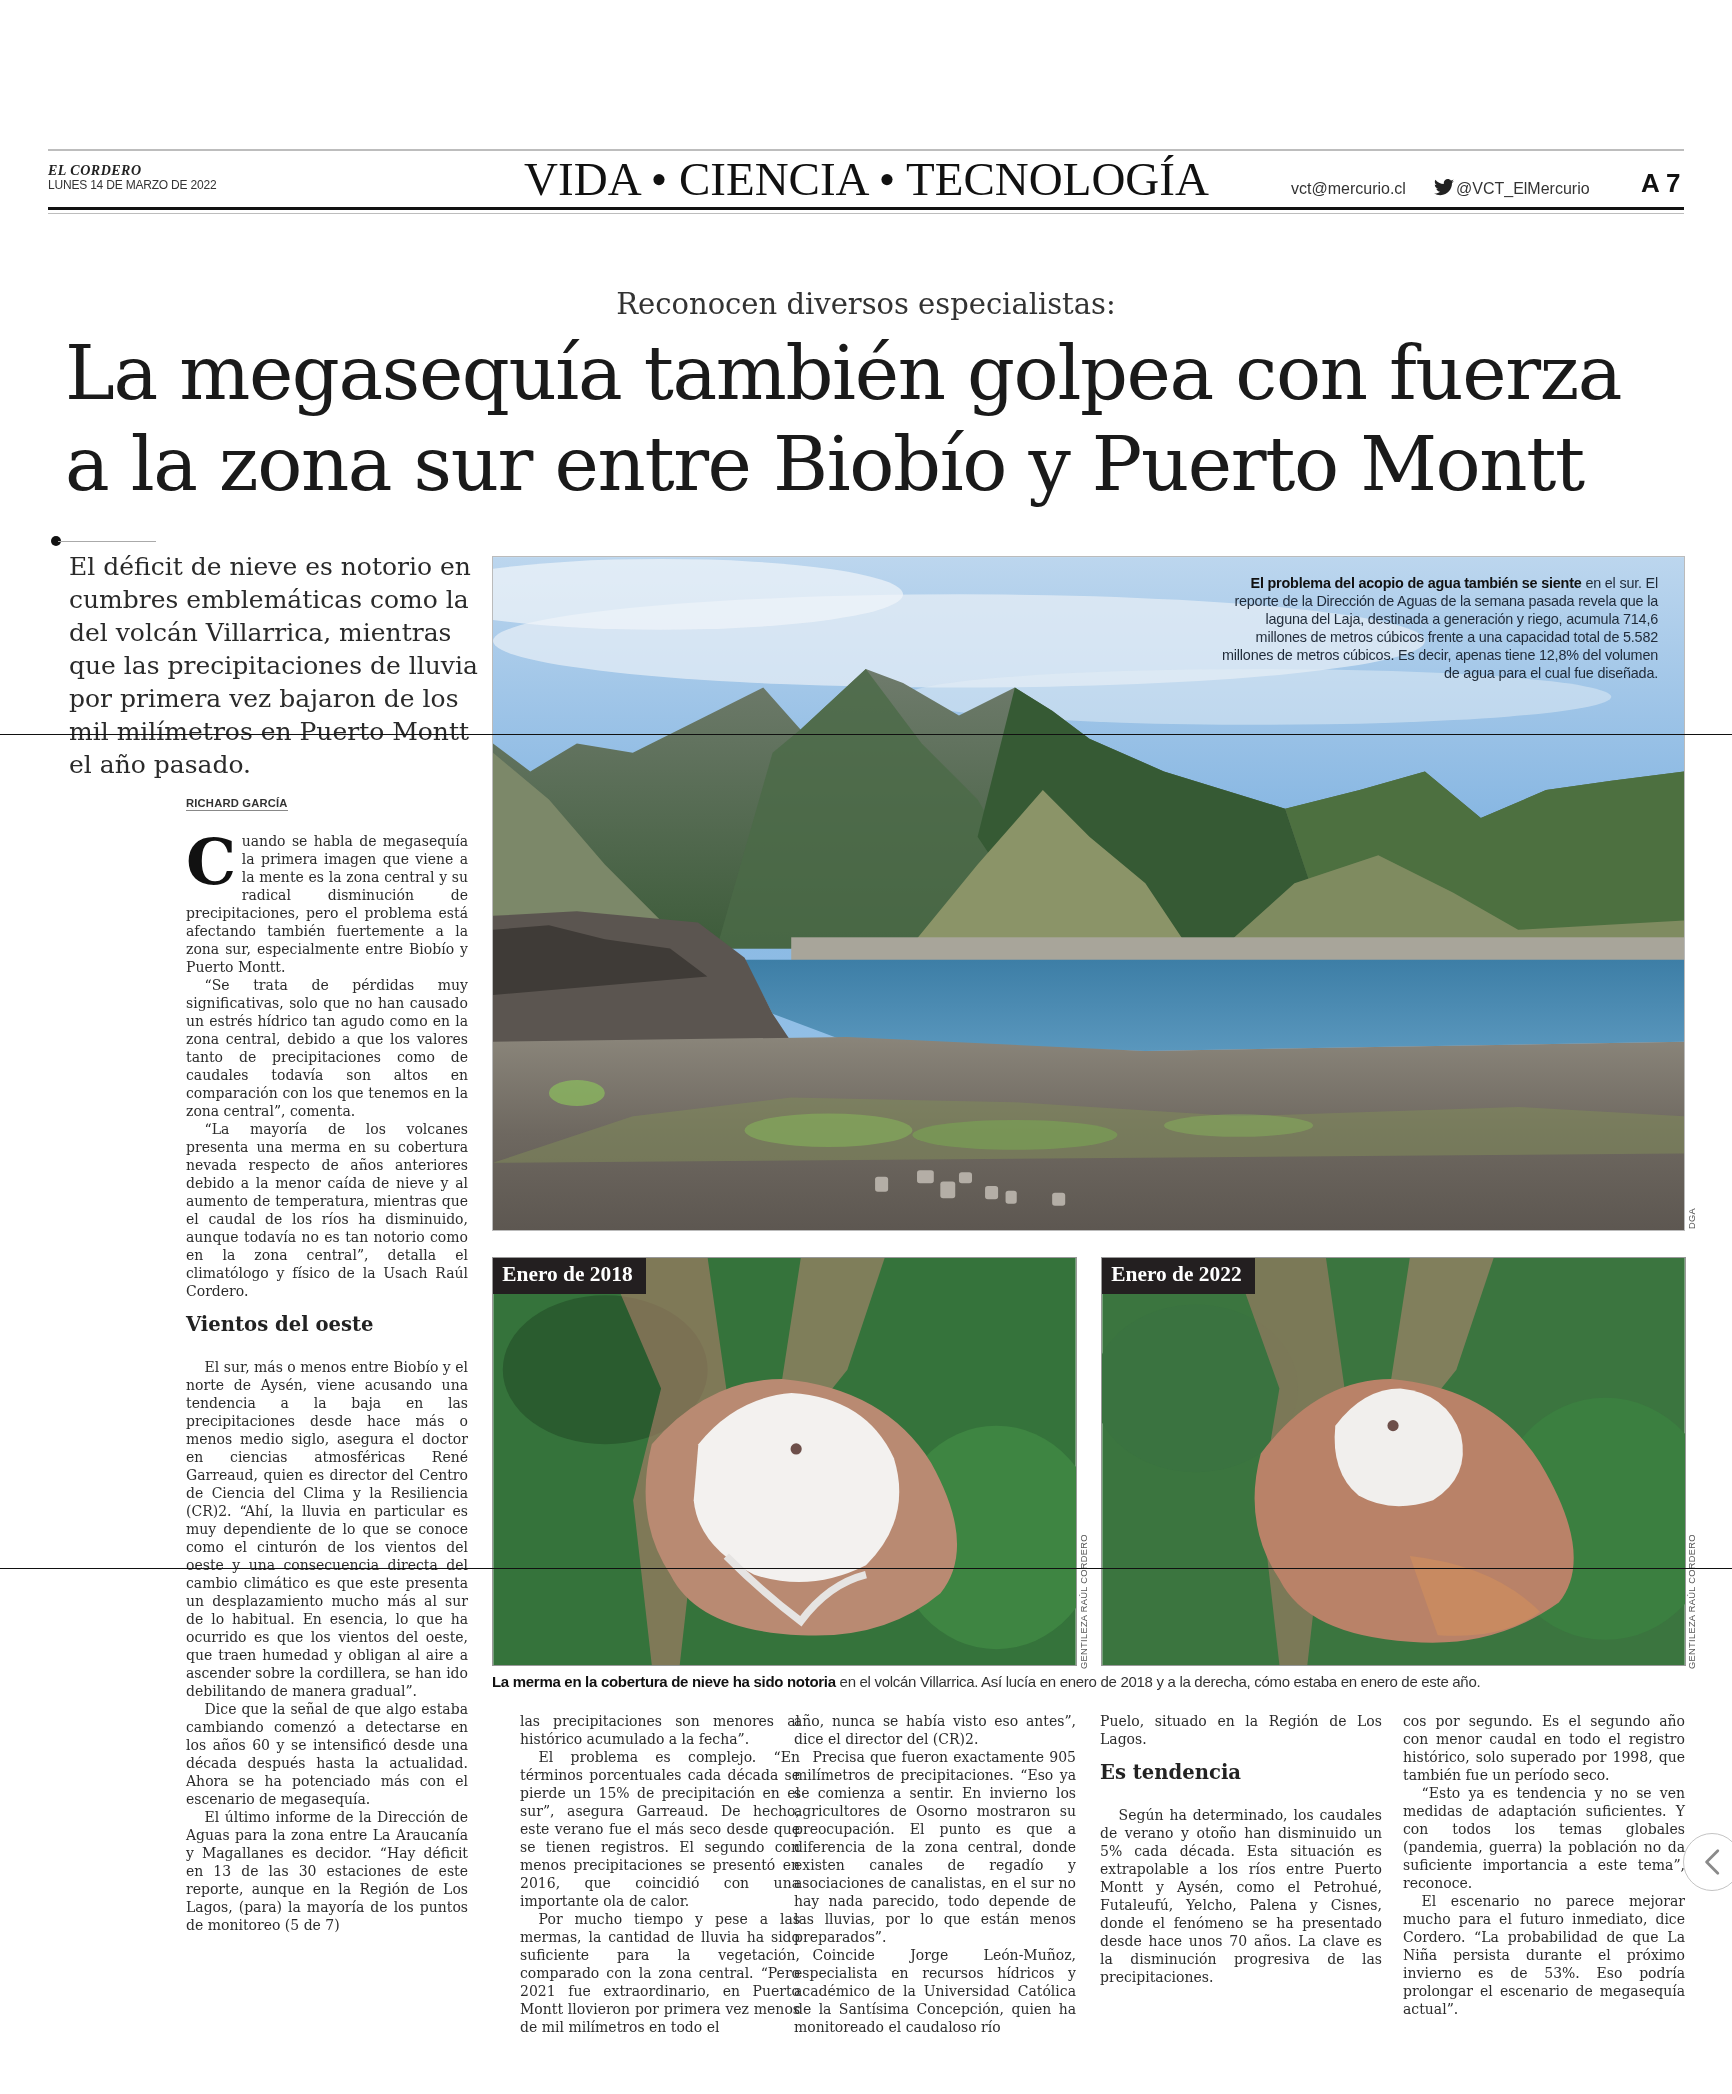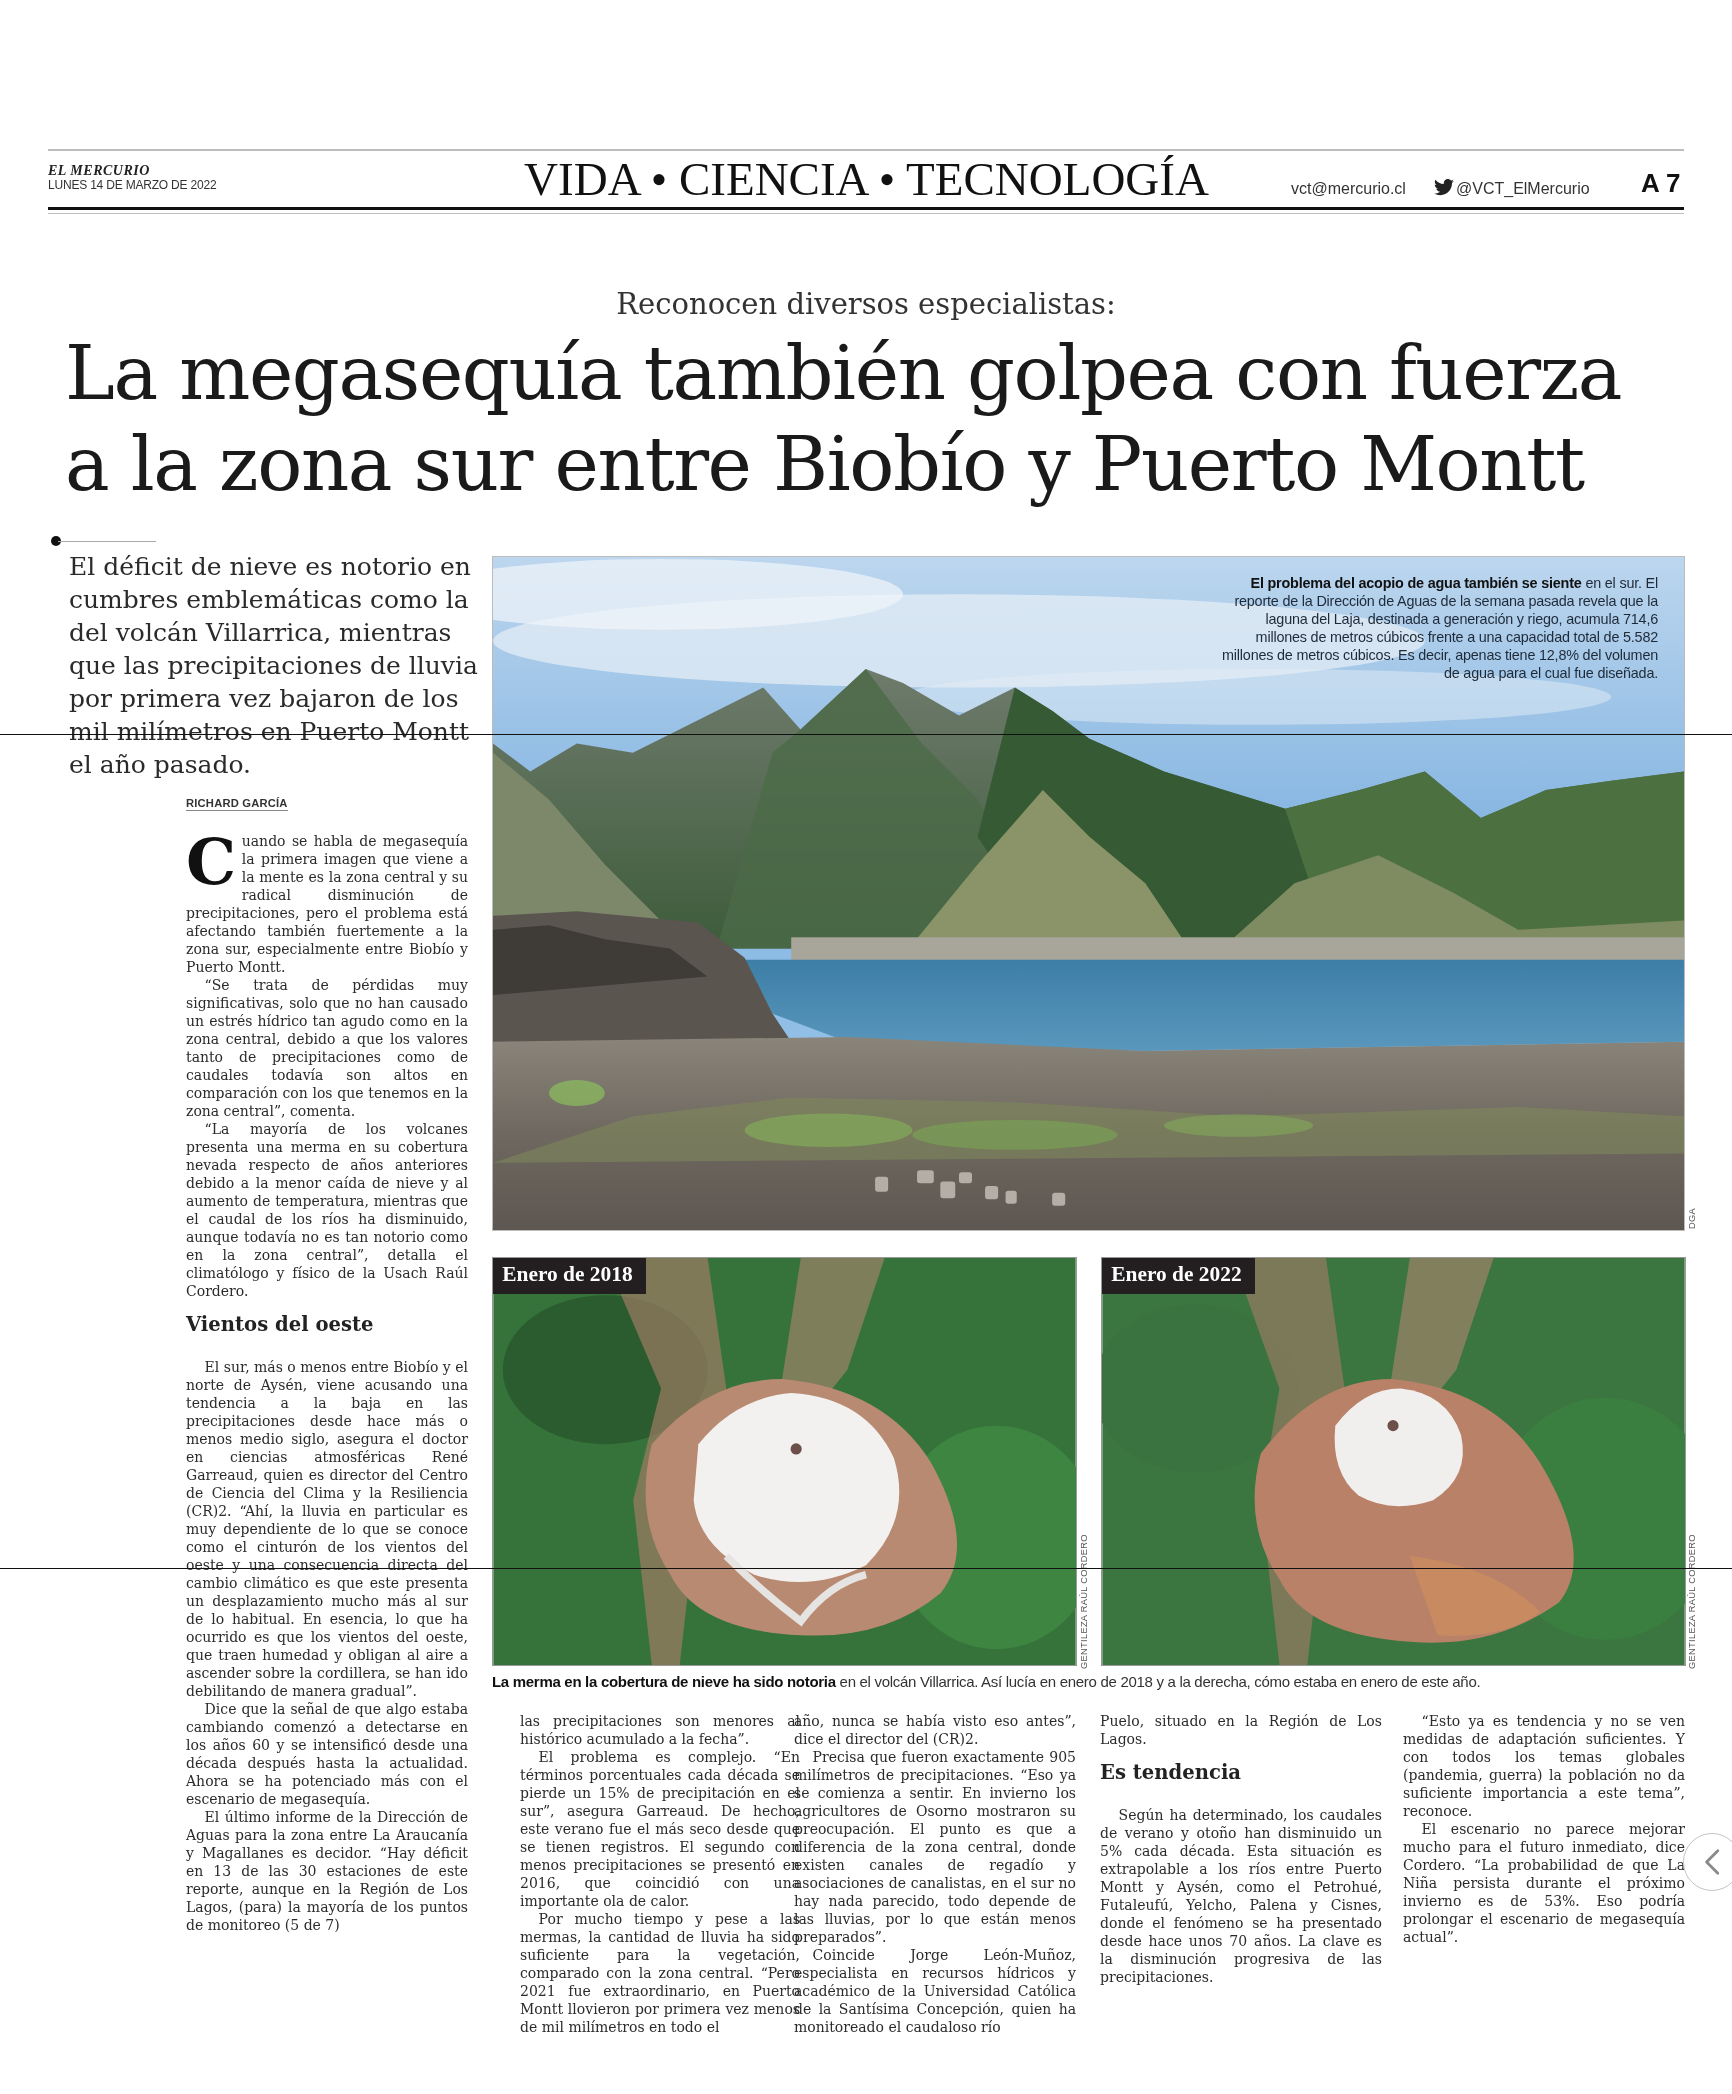--- a/index.html
+++ b/index.html
@@ -60,21 +60,21 @@
   .scan-line1 { position: absolute; left: 0; top: 734px; width: 1732px; height: 0.9px; background: #111; }
   .scan-line2 { position: absolute; left: 0; top: 1568px; width: 1732px; height: 0.9px; background: #111; }
 
   
   .nav-prev { position: absolute; left: 1683px; top: 1833px; width: 58px; height: 58px; border-radius: 50%; border: 1.9px solid #c4c4c4; background: rgba(255,255,255,0.85); box-sizing: border-box; display: flex; align-items: center; justify-content: center; cursor: pointer; }
 </style>
 </head>
 <body>
 
 <div class="rule-top"></div>
-<div class="paper-name">EL MERCURIO</div>
+<div class="paper-name">EL CORDERO</div>
 <div class="paper-date">LUNES 14 DE MARZO DE 2022</div>
 <div class="section-title">VIDA • CIENCIA • TECNOLOGÍA</div>
 <div class="contact-email">vct@mercurio.cl</div>
 <svg class="twitter-icon" viewBox="0 0 24 20">
   <path d="M23.6 2.4c-.9.4-1.8.6-2.8.8 1-.6 1.7-1.5 2.1-2.7-.9.6-2 1-3.1 1.2C18.9.7 17.6 0 16.2 0c-2.7 0-4.8 2.2-4.8 4.8 0 .4 0 .8.1 1.1C7.5 5.7 3.9 3.8 1.6.8c-.4.7-.7 1.6-.7 2.4 0 1.7.9 3.2 2.2 4-.8 0-1.5-.2-2.2-.6v.1c0 2.3 1.7 4.3 3.9 4.7-.4.1-.8.2-1.3.2-.3 0-.6 0-.9-.1.6 1.9 2.4 3.3 4.5 3.4-1.7 1.3-3.7 2.1-6 2.1-.4 0-.8 0-1.1-.1 2.1 1.4 4.7 2.2 7.4 2.2 8.9 0 13.7-7.4 13.7-13.7v-.6c.9-.7 1.8-1.5 2.4-2.4z" fill="#222"></path>
 </svg>
 <div class="twitter-handle">@VCT_ElMercurio</div>
 <div class="page-num">A 7</div>
 <div class="rule-bottom1"></div>
 <div class="rule-bottom2"></div>
@@ -209,20 +209,21 @@
   <p>Coincide Jorge León-Muñoz, especialista en recursos hídricos y académico de la Universidad Católica de la Santísima Concepción, quien ha monitoreado el caudaloso río</p>
 </div>
 
 <div class="col col4">
   <p class="noindent">Puelo, situado en la Región de Los Lagos.</p>
   <h3>Es tendencia</h3>
   <p>Según ha determinado, los caudales de verano y otoño han disminuido un 5% cada década. Esta situación es extrapolable a los ríos entre Puerto Montt y Aysén, como el Petrohué, Futaleufú, Yelcho, Palena y Cisnes, donde el fenómeno se ha presentado desde hace unos 70 años. La clave es la disminución progresiva de las precipitaciones.</p>
 </div>
 
 <div class="col col5">
+  <p class="noindent">cos por segundo. Es el segundo año con menor caudal en todo el registro histórico, solo superado por 1998, que también fue un período seco.</p>
   <p>“Esto ya es tendencia y no se ven medidas de adaptación suficientes. Y con todos los temas globales (pandemia, guerra) la población no da suficiente importancia a este tema”, reconoce.</p>
   <p>El escenario no parece mejorar mucho para el futuro inmediato, dice Cordero. “La probabilidad de que La Niña persista durante el próximo invierno es de 53%. Eso podría prolongar el escenario de megasequía actual”.</p>
 </div>
 
 <div class="scan-line1"></div>
 <div class="scan-line2"></div>
 
 <div class="nav-prev">
   <svg width="22.4" height="30" viewBox="0 0 24 32">
     <path d="M18 4 L6 16 L18 28" stroke="#8a8a8a" stroke-width="3" fill="none" stroke-linecap="round" stroke-linejoin="round"></path>

